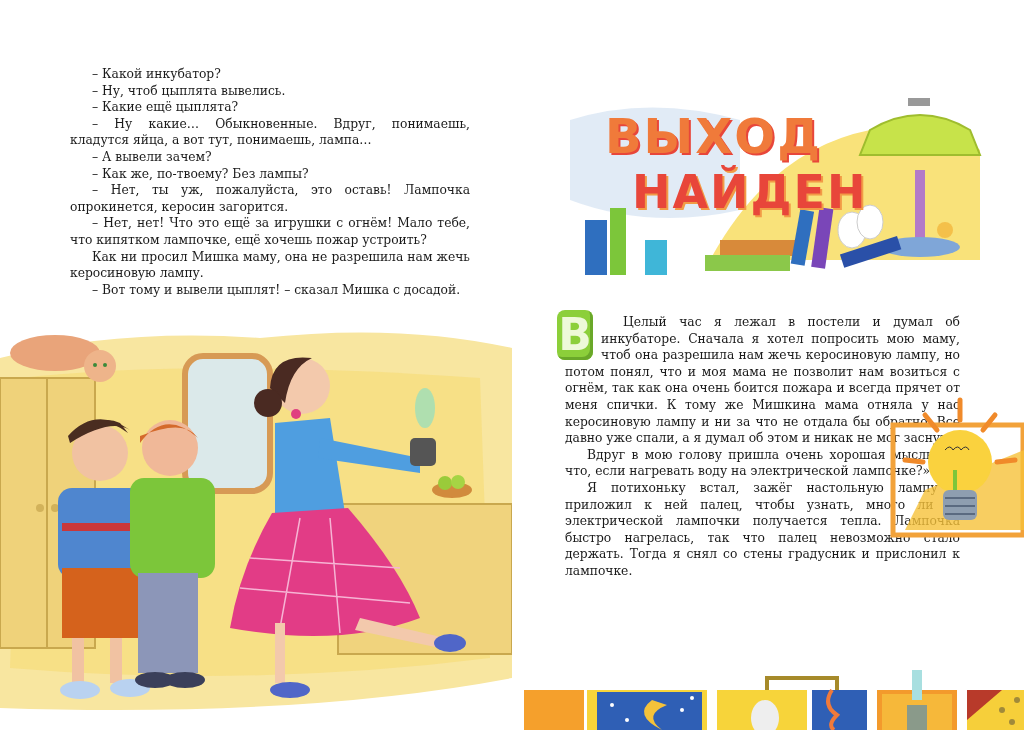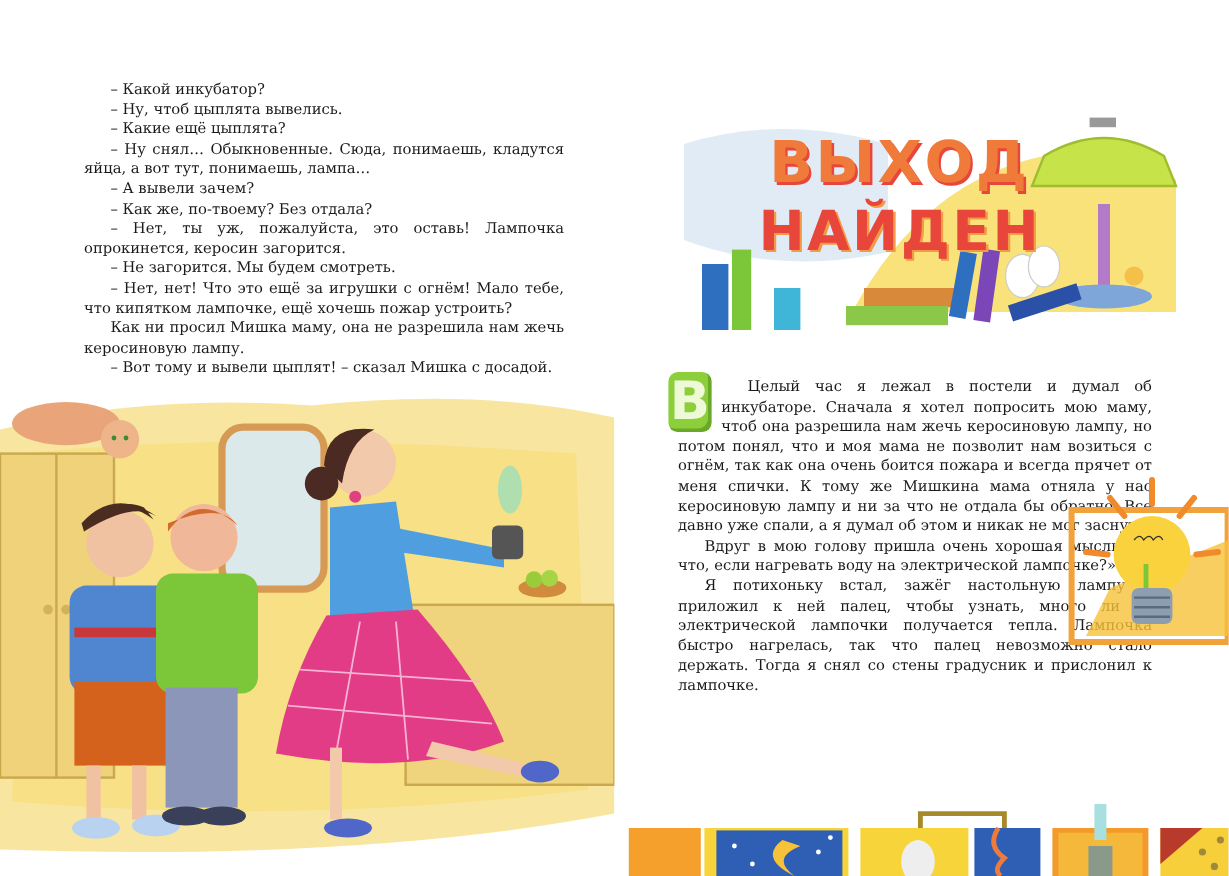--- a/index.html
+++ b/index.html
@@ -22,25 +22,24 @@
   .strip{position:absolute;left:512px;top:670px;width:512px;height:60px;}
 </style>
 </head>
 <body>
 
 <div class="page left">
   <div id="left-text" class="text">
     <p>– Какой инкубатор?</p>
     <p>– Ну, чтоб цыплята вывелись.</p>
     <p>– Какие ещё цыплята?</p>
-    <p>– Ну снял… Обыкновенные. Сюда, понимаешь, кладутся яйца, а вот тут, понимаешь, лампа…</p>
+    <p>– Ну какие… Обыкновенные. Вдруг, понимаешь, кладутся яйца, а вот тут, понимаешь, лампа…</p>
     <p>– А вывели зачем?</p>
-    <p>– Как же, по-твоему? Без отдала?</p>
+    <p>– Как же, по-твоему? Без лампы?</p>
     <p>– Нет, ты уж, пожалуйста, это оставь! Лампочка опрокинется, керосин загорится.</p>
-    <p>– Не загорится. Мы будем смотреть.</p>
     <p>– Нет, нет! Что это ещё за игрушки с огнём! Мало тебе, что кипятком лампочке, ещё хочешь пожар устроить?</p>
     <p>Как ни просил Мишка маму, она не разрешила нам жечь керосиновую лампу.</p>
     <p>– Вот тому и вывели цыплят! – сказал Мишка с досадой.</p>
   </div>
 
   <svg class="illus" viewBox="0 0 512 412">
 
     <path d="M0 40 Q120 10 260 20 Q400 5 512 30 L512 360 Q300 400 0 390 Z" fill="#f8e6a0"></path>
     <path d="M20 60 Q200 40 480 60 L490 340 Q250 370 10 350 Z" fill="#f6dd7a" opacity="0.7"></path>
 
@@ -115,21 +114,21 @@
     <rect x="75" y="150" width="22" height="35" fill="#3fb6d8"></rect>
     <rect x="150" y="150" width="75" height="16" fill="#d88a3a"></rect>
     <rect x="135" y="165" width="85" height="16" fill="#8bc84a"></rect>
     <rect x="225" y="120" width="14" height="55" fill="#2f6fbf" transform="rotate(10 232 150)"></rect>
     <rect x="245" y="118" width="14" height="60" fill="#7a46b8" transform="rotate(8 252 150)"></rect>
     <rect x="270" y="155" width="60" height="14" fill="#2a50a8" transform="rotate(-18 300 160)"></rect>
     <ellipse cx="282" cy="140" rx="14" ry="18" fill="#fff" stroke="#ccc"></ellipse>
     <ellipse cx="300" cy="132" rx="13" ry="17" fill="#fff" stroke="#ccc"></ellipse>
     <circle cx="375" cy="140" r="8" fill="#f4c04a"></circle>
   </svg>
-  <div class="title-line" style="left:35px;top:18px;font-size:48px;color:#f07a3a;text-shadow:2px 2px 0 #e8463a;margin-left:36px;">ВЫХОД</div>
+  <div class="title-line" style="left:35px;top:18px;font-size:48px;color:#f07a3a;text-shadow:2px 2px 0 #e8463a;">ВЫХОД</div>
   <div class="title-line" style="left:62px;top:75px;font-size:46px;color:#e8463a;text-shadow:2px 2px 0 #f29b46;">НАЙДЕН</div>
 </div>
 
 <div id="right-text" class="text">
   <div class="dropcap">В</div>
   <p style="margin-right:0;">Целый час я лежал в постели и думал об инкубаторе. Сначала я хотел попросить мою маму, чтоб она разрешила нам жечь керосиновую лампу, но потом понял, что и моя мама не позволит нам возиться с огнём, так как она очень боится пожара и всегда прячет от меня спички. К тому же Мишкина мама отняла у нас керосиновую лампу и ни за что не отдала бы обратно. Все давно уже спали, а я думал об этом и никак не мог заснуть.</p>
   <div style="float:right;width:0;height:0;"></div>
   <p>Вдруг в мою голову пришла очень хорошая мысль: «А что, если нагревать воду на электрической лампочке?»</p>
   <p>Я потихоньку встал, зажёг настольную лампу и приложил к ней палец, чтобы узнать, много ли от электрической лампочки получается тепла. Лампочка быстро нагрелась, так что палец невозможно стало держать. Тогда я снял со стены градусник и прислонил к лампочке.</p>
 </div>

